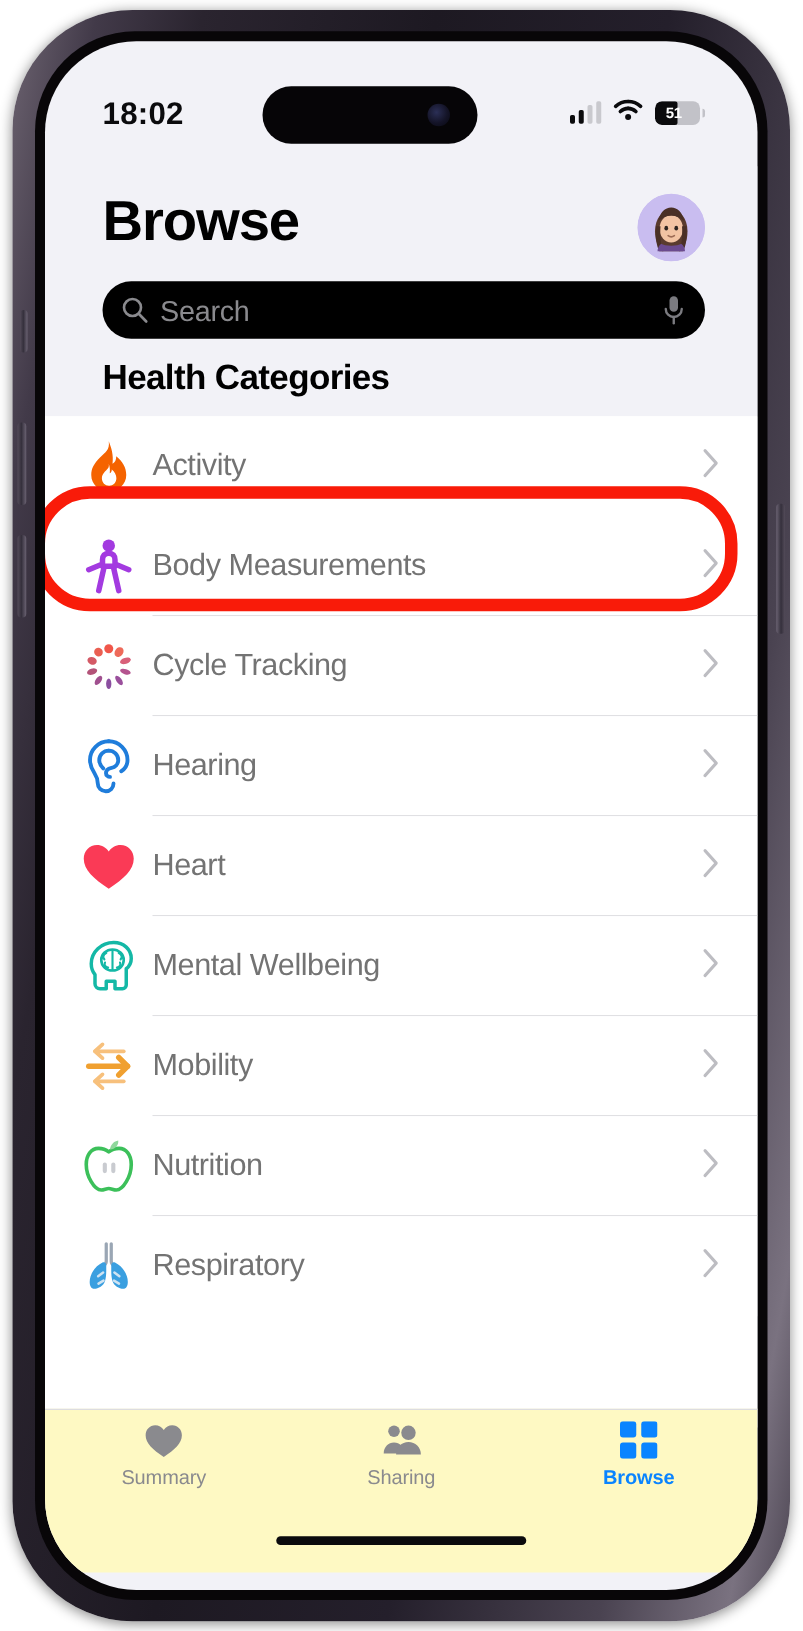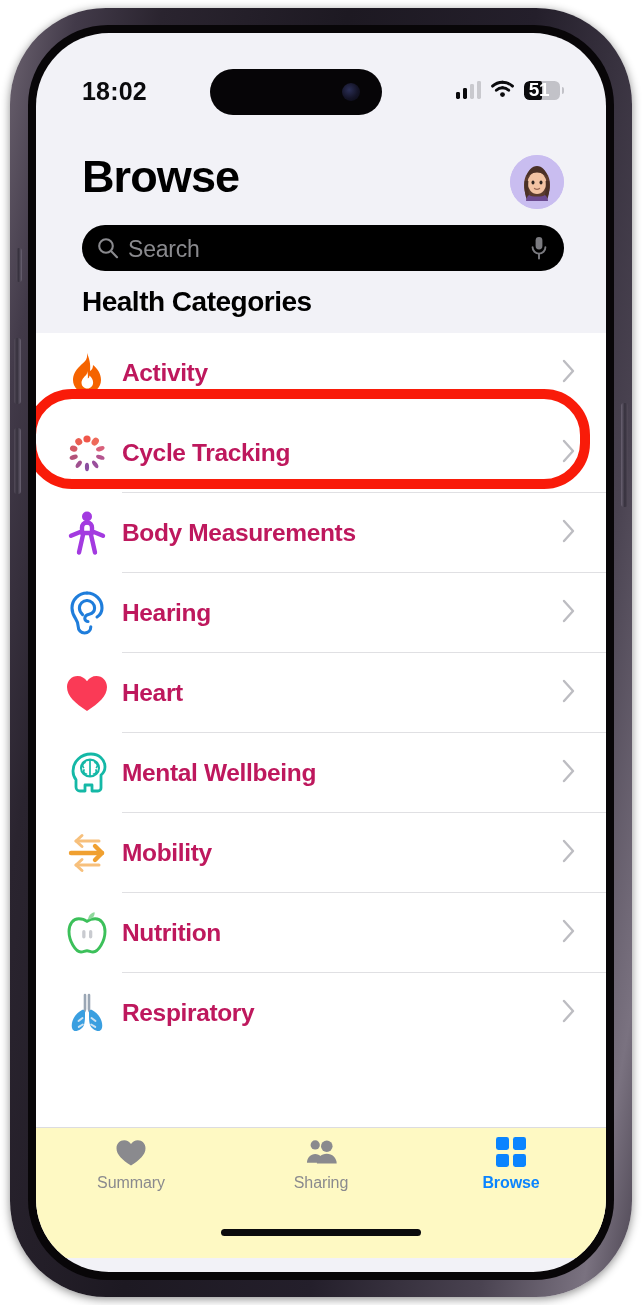--- a/index.html
+++ b/index.html
@@ -40,21 +40,21 @@
   .sig-bars{display:flex;align-items:flex-end;gap:2.5px;height:18px;}
   .sig-bars i{width:4.5px;border-radius:1.4px;background:#c9c9ce;display:block;}
   .sig-bars i.on{background:#0b0b0d;}
   .sig-bars i:nth-child(1){height:7px;}
   .sig-bars i:nth-child(2){height:11px;}
   .sig-bars i:nth-child(3){height:15px;}
   .sig-bars i:nth-child(4){height:18px;}
   #battery{position:relative;width:36px;height:19px;border-radius:5.5px;background:#c2c2c8;overflow:hidden;}
   #battery-fill{position:absolute;left:0;top:0;bottom:0;width:62%;background:#0b0b0d;border-radius:5.5px 2px 2px 5.5px;}
   #battery-level{position:absolute;left:0;top:0;right:6px;bottom:0;display:flex;align-items:center;justify-content:center;
-    font-size:19px;font-weight:700;color:#ffffff;letter-spacing:-.3px;}
+    font-size:12px;font-weight:700;color:#ffffff;letter-spacing:-.3px;}
   #battery-cap{width:2.5px;height:7px;background:#c2c2c8;border-radius:0 2px 2px 0;margin-left:1.5px;}
 
   
   #nav-header{position:absolute;left:0;top:100px;width:100%;height:200px;background:#f2f2f7;}
   #page-title{position:absolute;left:46px;top:18px;font-size:45px;font-weight:700;color:#000;letter-spacing:-.9px;}
   #avatar{position:absolute;right:42px;top:22px;width:54px;height:54px;border-radius:50%;
     background:#c9bdf0;overflow:hidden;}
   #avatar svg{display:block;}
 
   #search-bar{position:absolute;left:46px;right:42px;top:92px;height:46px;border-radius:23px;background:#000000;}
@@ -62,21 +62,21 @@
   #search-placeholder{position:absolute;left:46px;top:11px;font-size:23px;color:#8a8a8e;letter-spacing:-.2px;}
   #mic-icon{position:absolute;right:14px;top:10px;}
 
   #section-title{position:absolute;left:46px;top:153px;font-size:28px;font-weight:700;color:#000;letter-spacing:-.5px;}
 
   
   #category-list{position:absolute;left:0;top:300px;right:0;bottom:130px;background:#ffffff;overflow:hidden;}
   .row{position:relative;height:80px;display:flex;align-items:center;background:#fff;}
   .row-icon{position:absolute;left:28px;top:50%;transform:translateY(-50%);width:46px;height:46px;
     display:flex;align-items:center;justify-content:center;}
-  .row-label{position:absolute;left:86px;top:50%;transform:translateY(-50%);font-size:24.5px;font-weight:700;color:#be185d;letter-spacing:-.35px;}
+  .row-label{position:absolute;left:86px;top:50%;transform:translateY(-50%);font-size:24.5px;font-weight:400;color:#737373;letter-spacing:-.35px;}
   .chevron{position:absolute;right:30px;top:50%;transform:translateY(-50%);}
   .divider{position:absolute;left:86px;right:0;bottom:0;height:1px;background:#e0e0e3;}
   .row:last-child .divider{display:none;}
 
   
   #tab-bar{position:absolute;left:0;right:0;bottom:14px;height:130px;background:#fef9c3;border-top:1px solid #dcdce0;}
   #tab-items{display:flex;height:80px;padding-top:6px;}
   .tab{flex:1;display:flex;flex-direction:column;align-items:center;justify-content:flex-start;gap:4px;}
   .tab-icon{height:36px;display:flex;align-items:center;justify-content:center;}
   .tab-label{font-size:16px;letter-spacing:-.1px;color:#8a8a8e;}
@@ -185,76 +185,76 @@
           <span class="chevron">
             <svg width="14" height="24" viewBox="0 0 14 24">
                 <polyline points="2,2 11,12 2,22" fill="none" stroke="#bdbdc2" stroke-width="2.4" stroke-linecap="round" stroke-linejoin="round"></polyline>
               </svg>
           </span>
           <div id="highlight-box" style="border-color: rgb(249, 27, 9);"></div>
         </div>
 
         <div class="row">
           <span class="row-icon">
-            <svg width="44" height="44" viewBox="0 0 44 44">
-              <g transform="translate(22,22)">
-                <g transform="rotate(0)">
-                    <ellipse cx="0" cy="-14" rx="3.6" ry="3.6" fill="#f0564a"></ellipse>
-                  </g>
-                <g transform="rotate(36)">
-                    <ellipse cx="0" cy="-14" rx="3.3" ry="4.2" fill="#ee6a5a"></ellipse>
-                  </g>
-                <g transform="rotate(72)">
-                    <ellipse cx="0" cy="-14" rx="2.4" ry="4.4" fill="#d9607a"></ellipse>
-                  </g>
-                <g transform="rotate(108)">
-                    <ellipse cx="0" cy="-14" rx="2.1" ry="4.4" fill="#b4548f"></ellipse>
-                  </g>
-                <g transform="rotate(144)">
-                    <ellipse cx="0" cy="-14" rx="2.1" ry="4.4" fill="#9a4f9c"></ellipse>
-                  </g>
-                <g transform="rotate(180)">
-                    <ellipse cx="0" cy="-14" rx="2.1" ry="4.2" fill="#8b4fa0"></ellipse>
-                  </g>
-                <g transform="rotate(216)">
-                    <ellipse cx="0" cy="-14" rx="2.2" ry="4.2" fill="#a0508f"></ellipse>
-                  </g>
-                <g transform="rotate(252)">
-                    <ellipse cx="0" cy="-14" rx="2.4" ry="4.2" fill="#b35379"></ellipse>
-                  </g>
-                <g transform="rotate(288)">
-                    <ellipse cx="0" cy="-14" rx="3" ry="3.8" fill="#d45a66"></ellipse>
-                  </g>
-                <g transform="rotate(324)">
-                    <ellipse cx="0" cy="-14" rx="3.4" ry="3.6" fill="#ea5f52"></ellipse>
-                  </g>
-              </g>
-            </svg>
-          </span>
-          <span class="row-label">Cycle Tracking</span>
-          <span class="chevron">
-            <svg width="14" height="24" viewBox="0 0 14 24">
-                <polyline points="2,2 11,12 2,22" fill="none" stroke="#bdbdc2" stroke-width="2.4" stroke-linecap="round" stroke-linejoin="round"></polyline>
-              </svg>
-          </span>
-          <div class="divider"></div>
-        </div>
-
-        <div class="row">
-          <span class="row-icon">
             <svg width="42" height="46" viewBox="0 0 42 46">
               <circle cx="21" cy="6.5" r="5" fill="#a33ae0"></circle>
               <path d="M21 12.5c-3.2 0-5 2.2-5 5.2v3.5l-11 4.6" fill="none" stroke="#a33ae0" stroke-width="4.4" stroke-linecap="round" stroke-linejoin="round"></path>
               <path d="M21 12.5c3.2 0 5 2.2 5 5.2v3.5l11 4.6" fill="none" stroke="#a33ae0" stroke-width="4.4" stroke-linecap="round" stroke-linejoin="round"></path>
               <path d="M17.3 23.5L13 42.5" fill="none" stroke="#a33ae0" stroke-width="4.4" stroke-linecap="round"></path>
               <path d="M24.7 23.5L29 42.5" fill="none" stroke="#a33ae0" stroke-width="4.4" stroke-linecap="round"></path>
               <path d="M16 23h10" fill="none" stroke="#a33ae0" stroke-width="4.4" stroke-linecap="round"></path>
             </svg>
           </span>
           <span class="row-label">Body Measurements</span>
+          <span class="chevron">
+            <svg width="14" height="24" viewBox="0 0 14 24">
+                <polyline points="2,2 11,12 2,22" fill="none" stroke="#bdbdc2" stroke-width="2.4" stroke-linecap="round" stroke-linejoin="round"></polyline>
+              </svg>
+          </span>
+          <div class="divider"></div>
+        </div>
+
+        <div class="row">
+          <span class="row-icon">
+            <svg width="44" height="44" viewBox="0 0 44 44">
+              <g transform="translate(22,22)">
+                <g transform="rotate(0)">
+                    <ellipse cx="0" cy="-14" rx="3.6" ry="3.6" fill="#f0564a"></ellipse>
+                  </g>
+                <g transform="rotate(36)">
+                    <ellipse cx="0" cy="-14" rx="3.3" ry="4.2" fill="#ee6a5a"></ellipse>
+                  </g>
+                <g transform="rotate(72)">
+                    <ellipse cx="0" cy="-14" rx="2.4" ry="4.4" fill="#d9607a"></ellipse>
+                  </g>
+                <g transform="rotate(108)">
+                    <ellipse cx="0" cy="-14" rx="2.1" ry="4.4" fill="#b4548f"></ellipse>
+                  </g>
+                <g transform="rotate(144)">
+                    <ellipse cx="0" cy="-14" rx="2.1" ry="4.4" fill="#9a4f9c"></ellipse>
+                  </g>
+                <g transform="rotate(180)">
+                    <ellipse cx="0" cy="-14" rx="2.1" ry="4.2" fill="#8b4fa0"></ellipse>
+                  </g>
+                <g transform="rotate(216)">
+                    <ellipse cx="0" cy="-14" rx="2.2" ry="4.2" fill="#a0508f"></ellipse>
+                  </g>
+                <g transform="rotate(252)">
+                    <ellipse cx="0" cy="-14" rx="2.4" ry="4.2" fill="#b35379"></ellipse>
+                  </g>
+                <g transform="rotate(288)">
+                    <ellipse cx="0" cy="-14" rx="3" ry="3.8" fill="#d45a66"></ellipse>
+                  </g>
+                <g transform="rotate(324)">
+                    <ellipse cx="0" cy="-14" rx="3.4" ry="3.6" fill="#ea5f52"></ellipse>
+                  </g>
+              </g>
+            </svg>
+          </span>
+          <span class="row-label">Cycle Tracking</span>
           <span class="chevron">
             <svg width="14" height="24" viewBox="0 0 14 24">
                 <polyline points="2,2 11,12 2,22" fill="none" stroke="#bdbdc2" stroke-width="2.4" stroke-linecap="round" stroke-linejoin="round"></polyline>
               </svg>
           </span>
           <div class="divider"></div>
         </div>
 
         <div class="row">
           <span class="row-icon">

